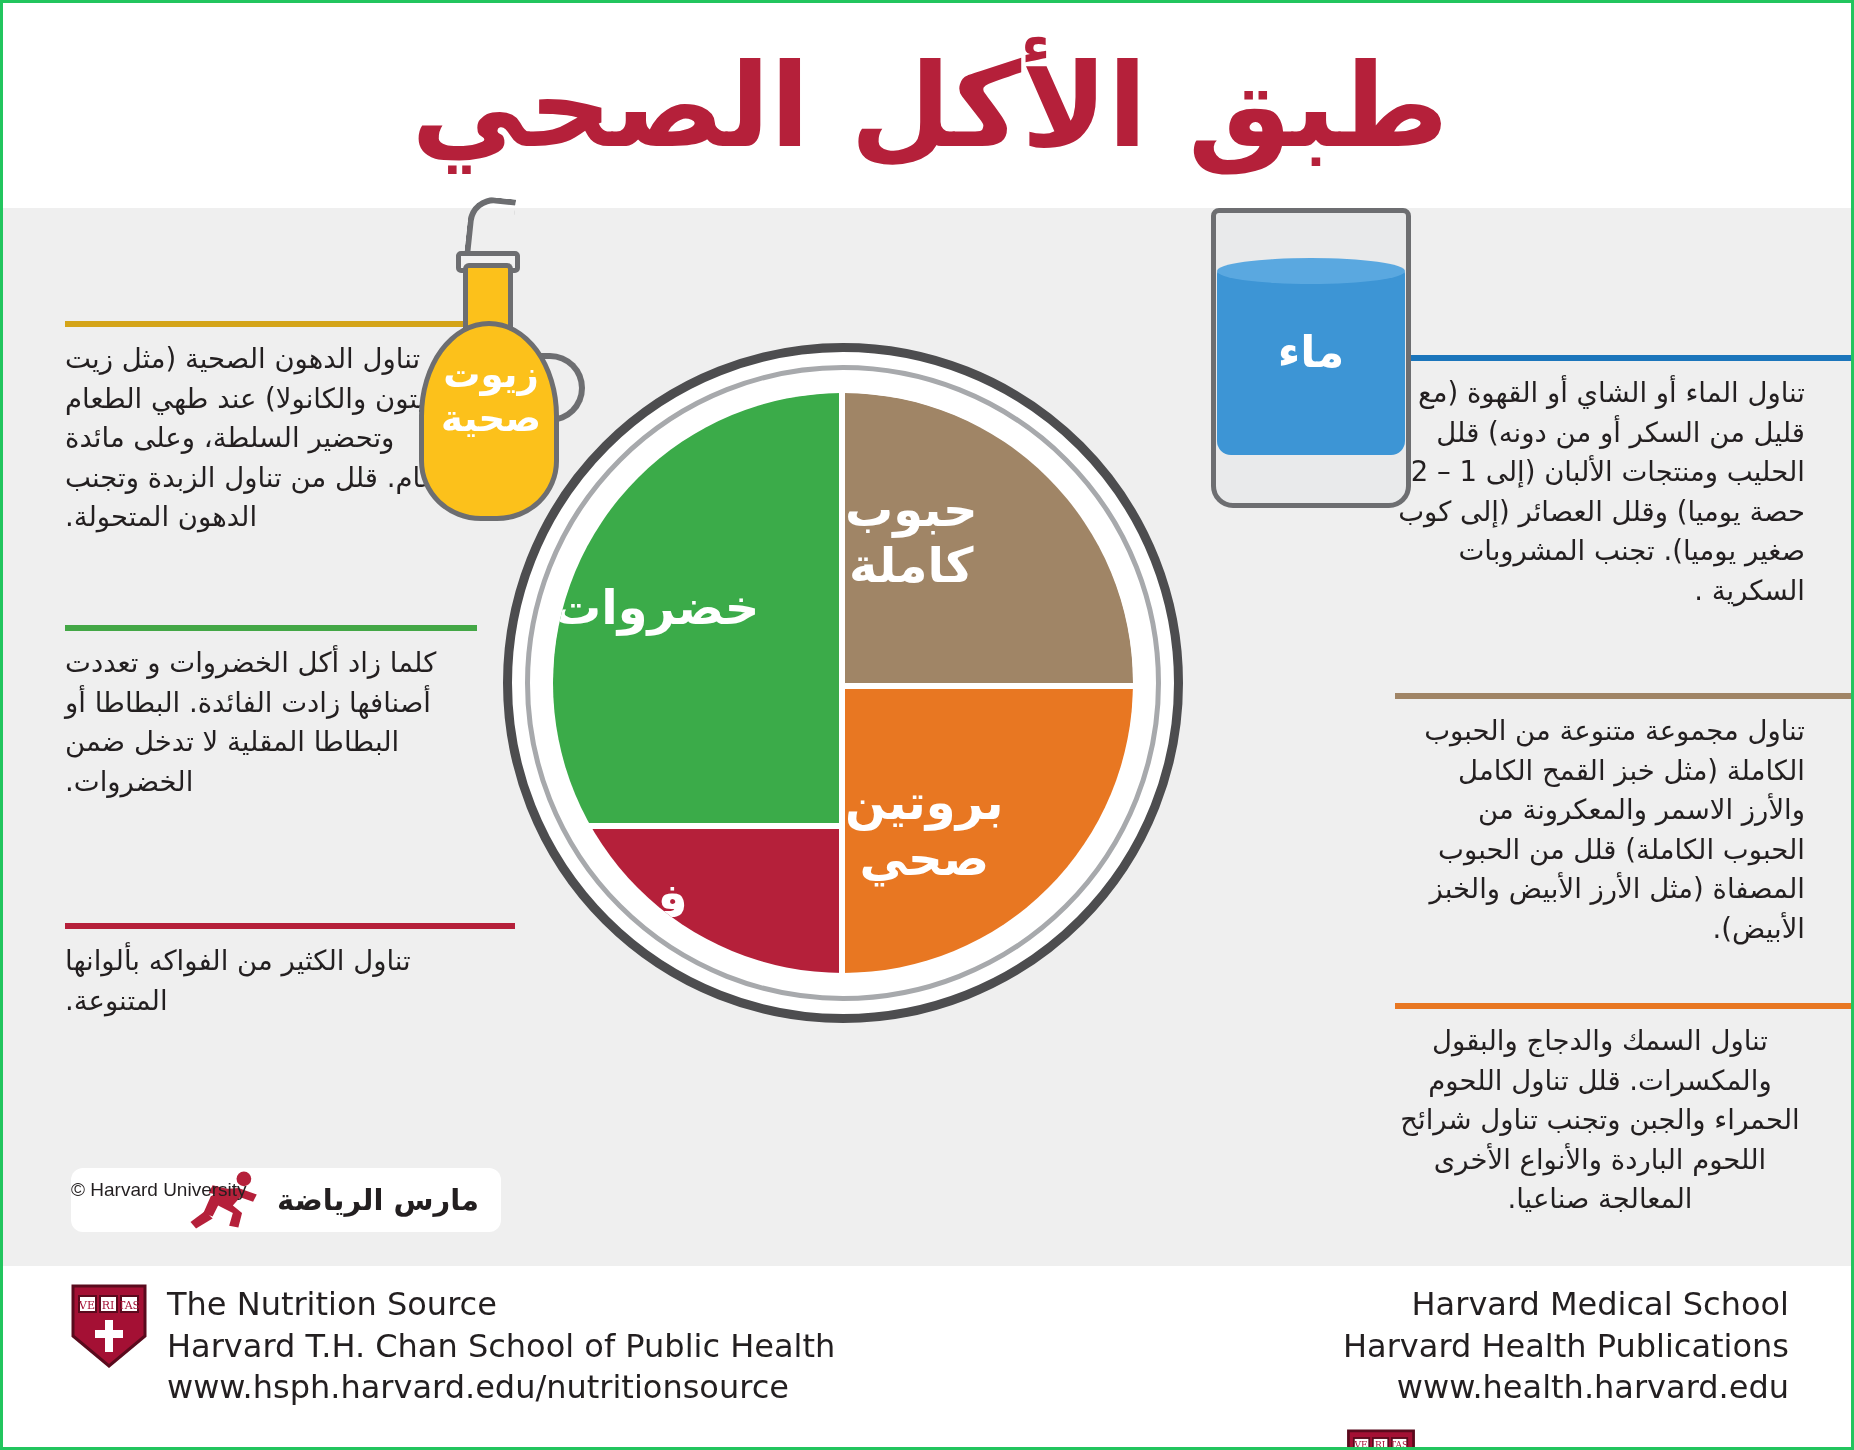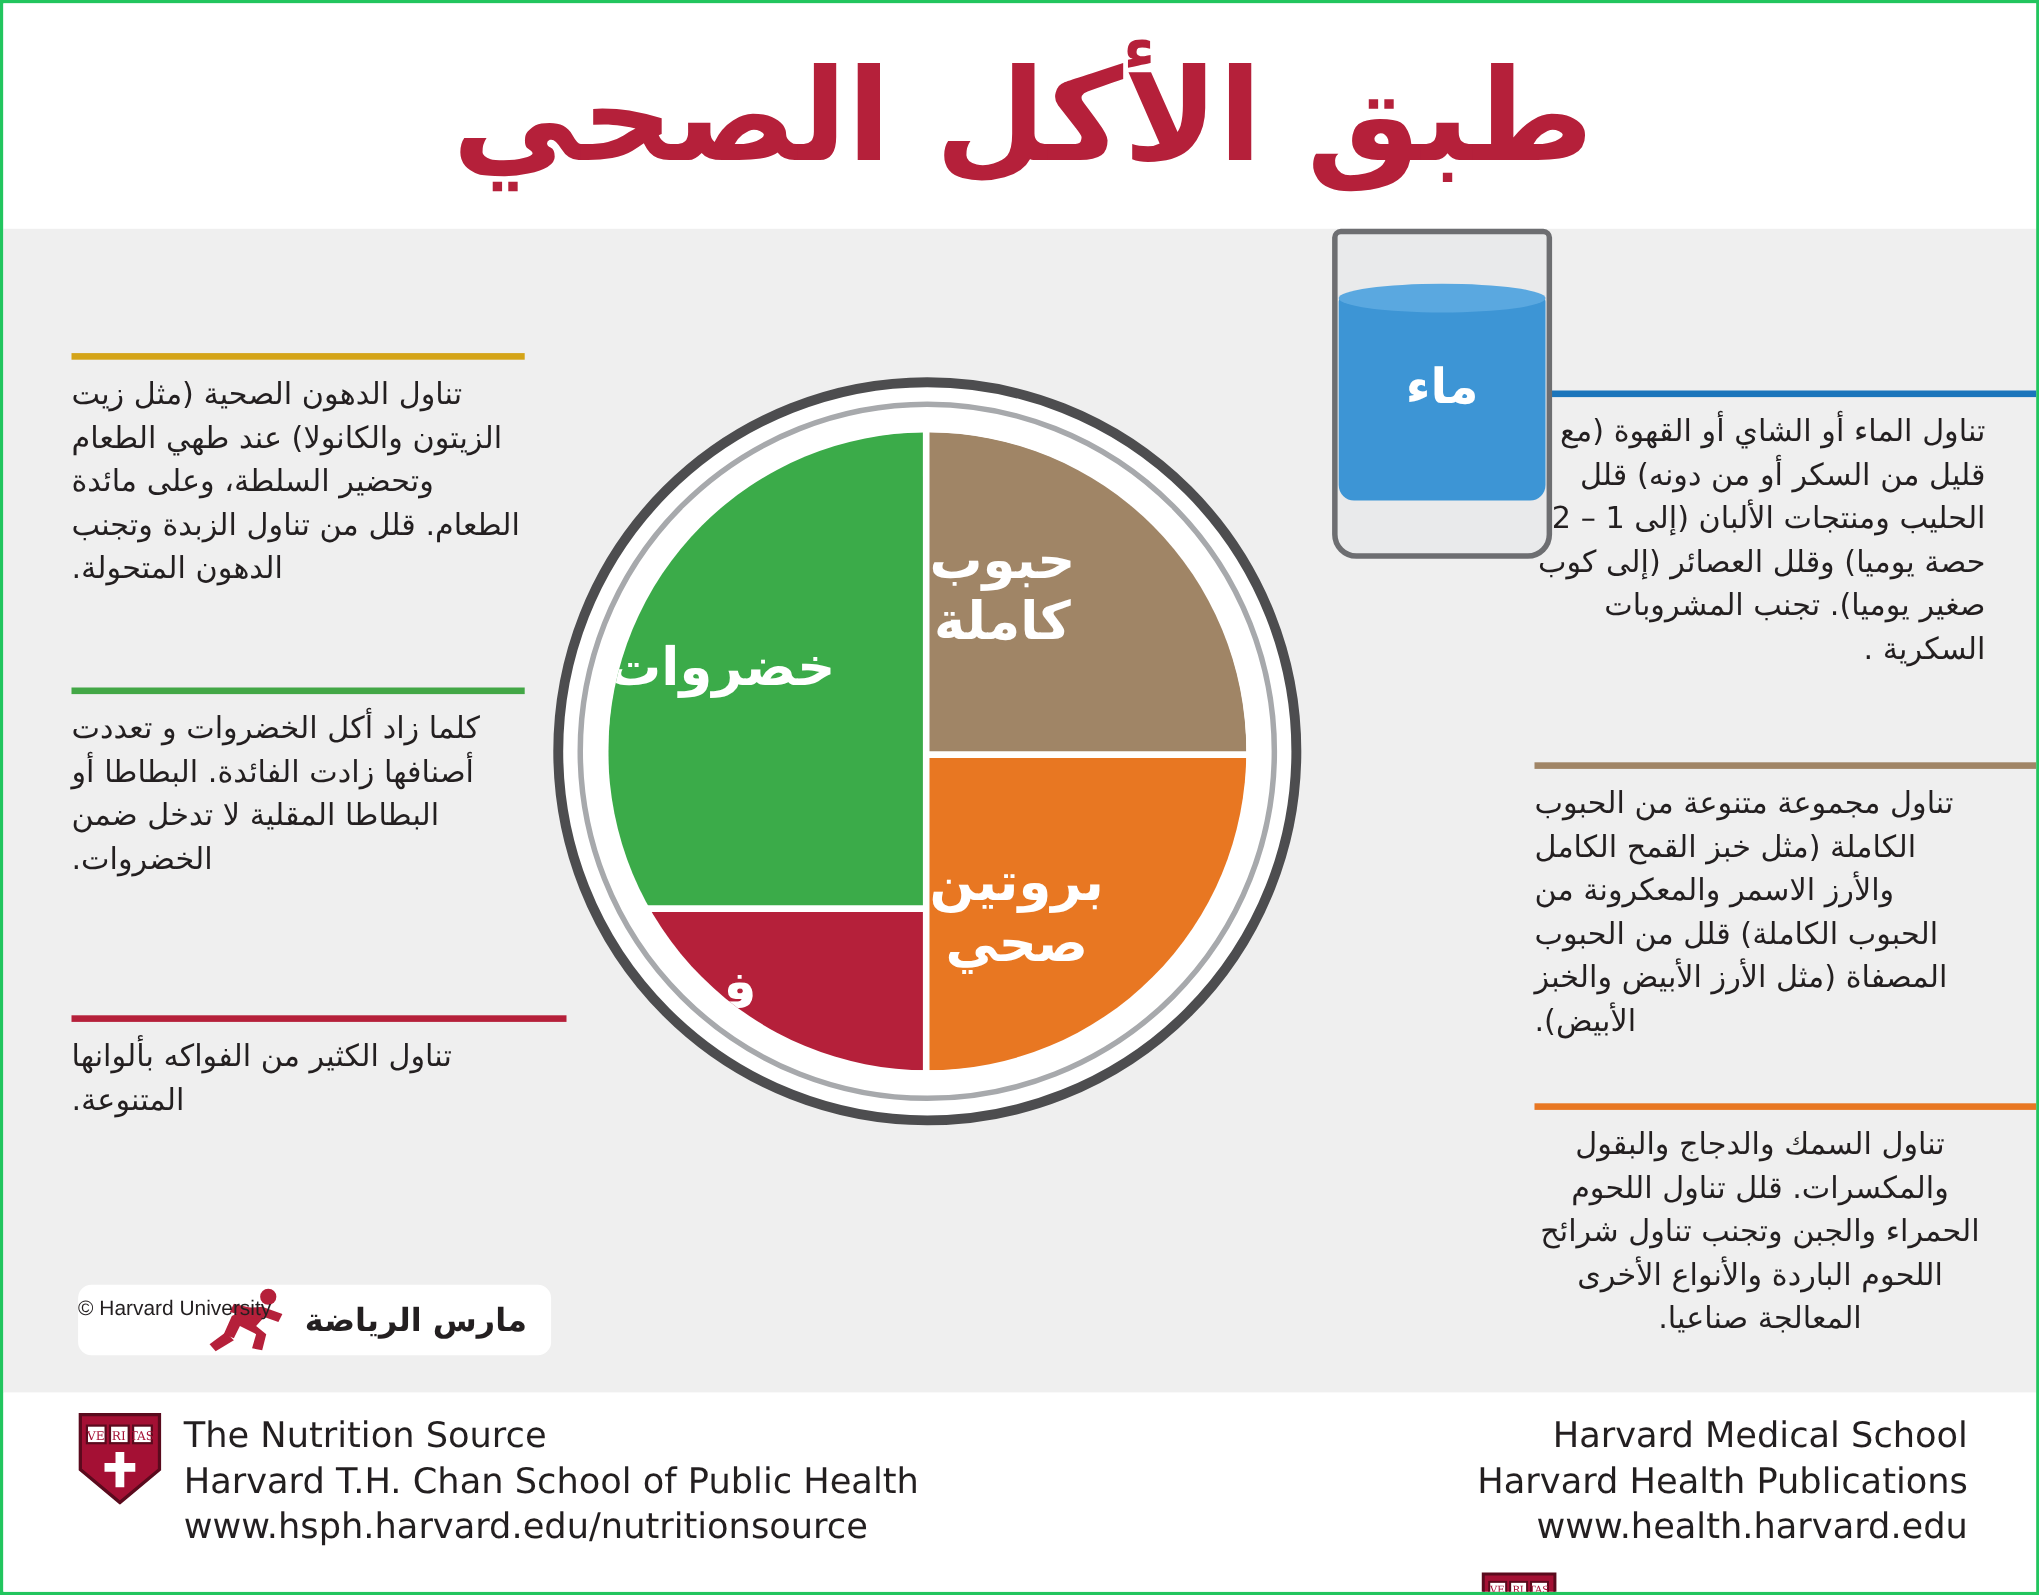--- a/index.html
+++ b/index.html
@@ -56,21 +56,21 @@
 
   .blk-oils   { left: 62px;  top: 318px;  width: 412px; text-align: left; }
   .blk-oils .rule   { background: #d4a418; }
   .blk-veg    { left: 62px;  top: 622px;  width: 412px; text-align: left; }
   .blk-veg .rule    { background: #43a746; }
   .blk-fruit  { left: 62px;  top: 920px;  width: 450px; text-align: left; }
   .blk-fruit .rule  { background: #b5203a; }
 
   .blk-water  { left: 1392px; top: 352px; width: 410px; text-align: right; }
   .blk-water .rule  { background: #1b75bb; margin-right: -150px; width: calc(100% + 150px); }
-  .blk-grain  { left: 1392px; top: 690px; width: 410px; text-align: left; }
+  .blk-grain  { left: 1392px; top: 690px; width: 410px; text-align: right; }
   .blk-grain .rule  { background: #a08566; margin-right: -215px; width: calc(100% + 215px); }
   .blk-prot   { left: 1392px; top: 1000px; width: 410px; text-align: center; }
   .blk-prot .rule   { background: #e87722; margin-right: -290px; width: calc(100% + 290px); }
 
   
   .plate-wrap {
     position: absolute; left: 500px; top: 340px;
     width: 680px; height: 680px;
   }
   .ring-outer {
@@ -265,20 +265,31 @@
       </div>
       <div class="q q-prot">
         <span>
           <span>بروتين</span><br>
           <span>صحي</span>
         </span>
       </div>
     </div>
   </div>
 
+  <div class="oil">
+    <div class="oil-spout"></div>
+    <div class="oil-cap"></div>
+    <div class="oil-neck"></div>
+    <div class="oil-handle"></div>
+    <div class="oil-body"></div>
+    <div class="oil-label">
+      <div>زيوت</div>
+      <div>صحية</div>
+    </div>
+  </div>
 
   <div class="glass">
     <div class="glass-outer"></div>
     <div class="glass-water"></div>
     <div class="glass-meniscus"></div>
     <div class="glass-label">ماء</div>
   </div>
 
   <div class="exercise">
     <svg class="runner" viewBox="0 0 100 64">

